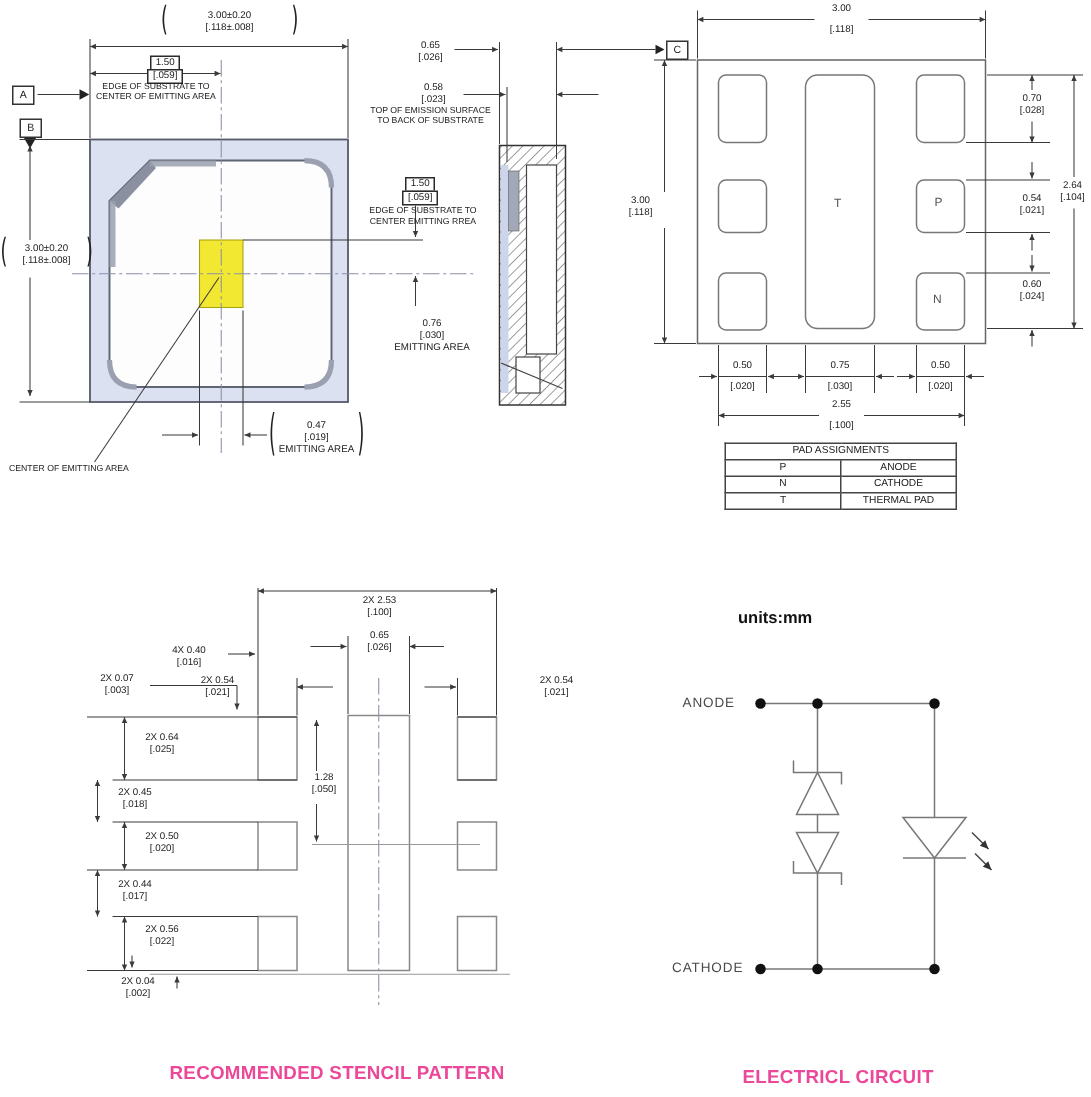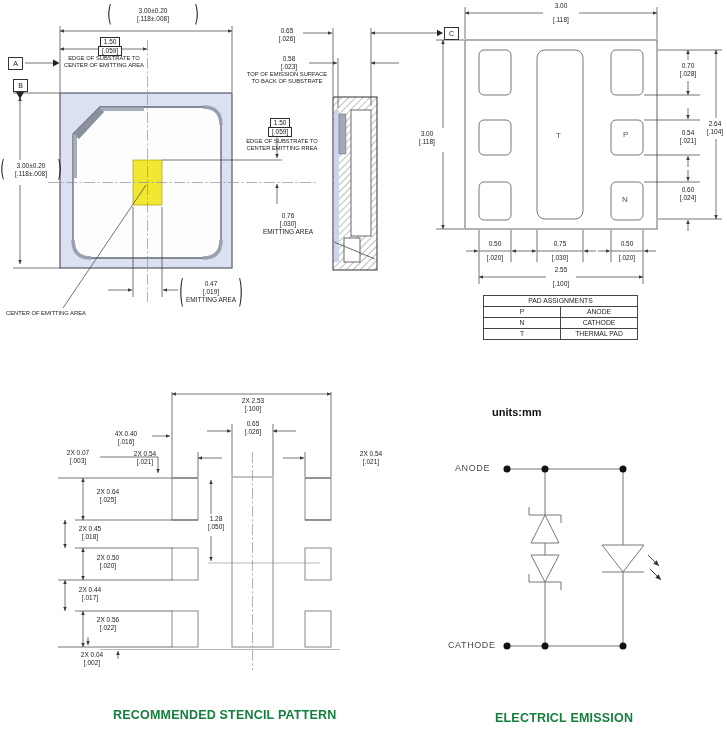--- a/index.html
+++ b/index.html
@@ -15,21 +15,21 @@
   .paren::before,.paren::after{position:absolute;top:50%;font-size:13px;color:#222;
        font-family:"DejaVu Sans",sans-serif;}
   .paren::before{content:"(";left:-1px;transform:translateY(-52%) scale(0.9,1.7);}
   .paren::after{content:")";right:-1px;transform:translateY(-52%) scale(0.9,1.7);}
   .paren3::before{transform:translateY(-52%) scale(0.9,2.5);}
   .paren3::after{transform:translateY(-52%) scale(0.9,2.5);}
   .note{position:absolute;font-size:5.8px;line-height:7px;text-align:center;color:#222;white-space:nowrap;}
   .datum{position:absolute;width:13px;height:11px;border:0.9px solid #333;background:#fff;
          font-size:7px;display:flex;align-items:center;justify-content:center;color:#222;}
   .pad-letter{position:absolute;font-size:8px;color:#555;}
-  .big-title{position:absolute;font-weight:bold;font-size:12.5px;color:#15803d;
+  .big-title{position:absolute;font-weight:bold;font-size:12.5px;color:#ec4899;
              letter-spacing:0.2px;text-align:center;white-space:nowrap;}
   .units{position:absolute;font-weight:bold;font-size:11px;color:#111;}
   .netlabel{position:absolute;font-size:9px;color:#4a4a4a;letter-spacing:0.6px;}
   table.padtab{position:absolute;left:483px;top:295px;width:155px;border-collapse:collapse;
                font-size:6.8px;color:#222;table-layout:fixed;}
   .padtab td{border:0.8px solid #444;text-align:center;padding:0;height:10px;line-height:10px;}
 </style>
 </head>
 <body>
 
@@ -394,15 +394,15 @@
 </div>
 <div class="dim" style="left:202px;top:515px;width:28px">
   <div>1.28</div>
       <div>[.050]</div>
 </div>
 
 <div class="units" style="left:492px;top:406px">units:mm</div>
 <div class="netlabel" style="left:455px;top:463px">ANODE</div>
 <div class="netlabel" style="left:448px;top:640px">CATHODE</div>
 <div class="big-title" style="left:113px;top:708px;width:222px">RECOMMENDED STENCIL PATTERN</div>
-<div class="big-title" style="left:495px;top:711px;width:126px">ELECTRICL EMISSION</div>
+<div class="big-title" style="left:495px;top:711px;width:126px">ELECTRICL CIRCUIT</div>
 
 </div>
 
 </body></html>

